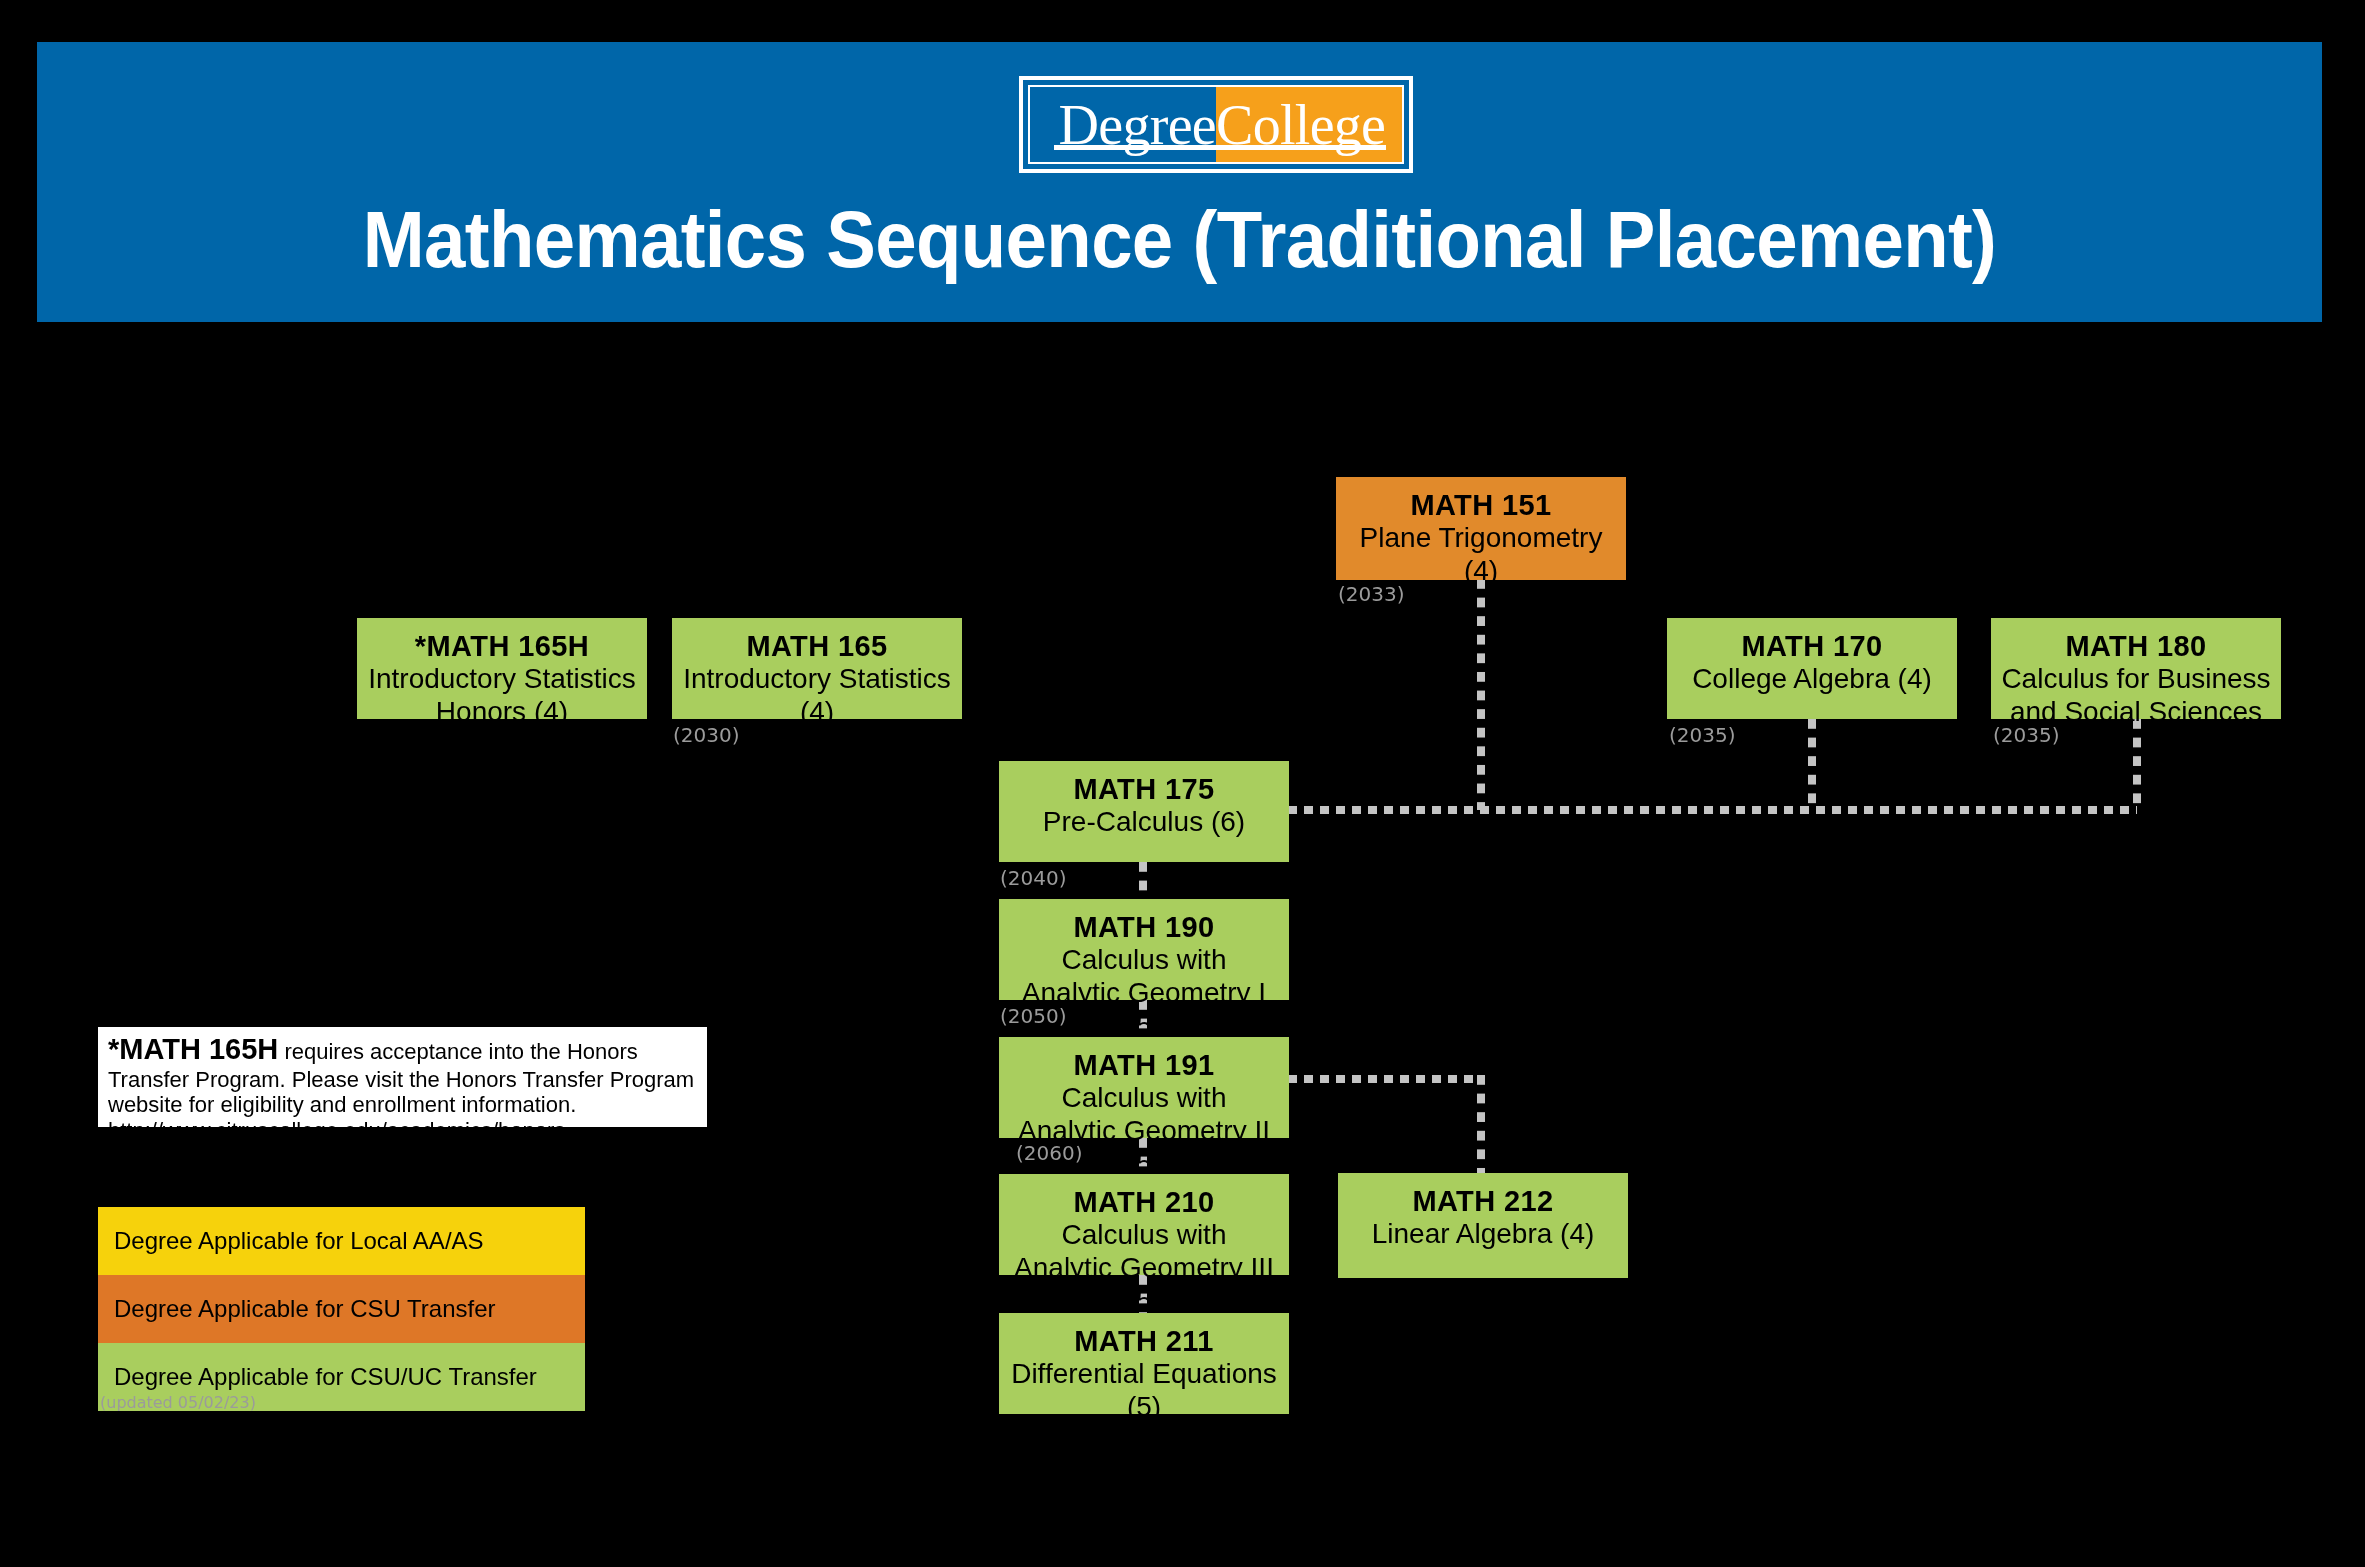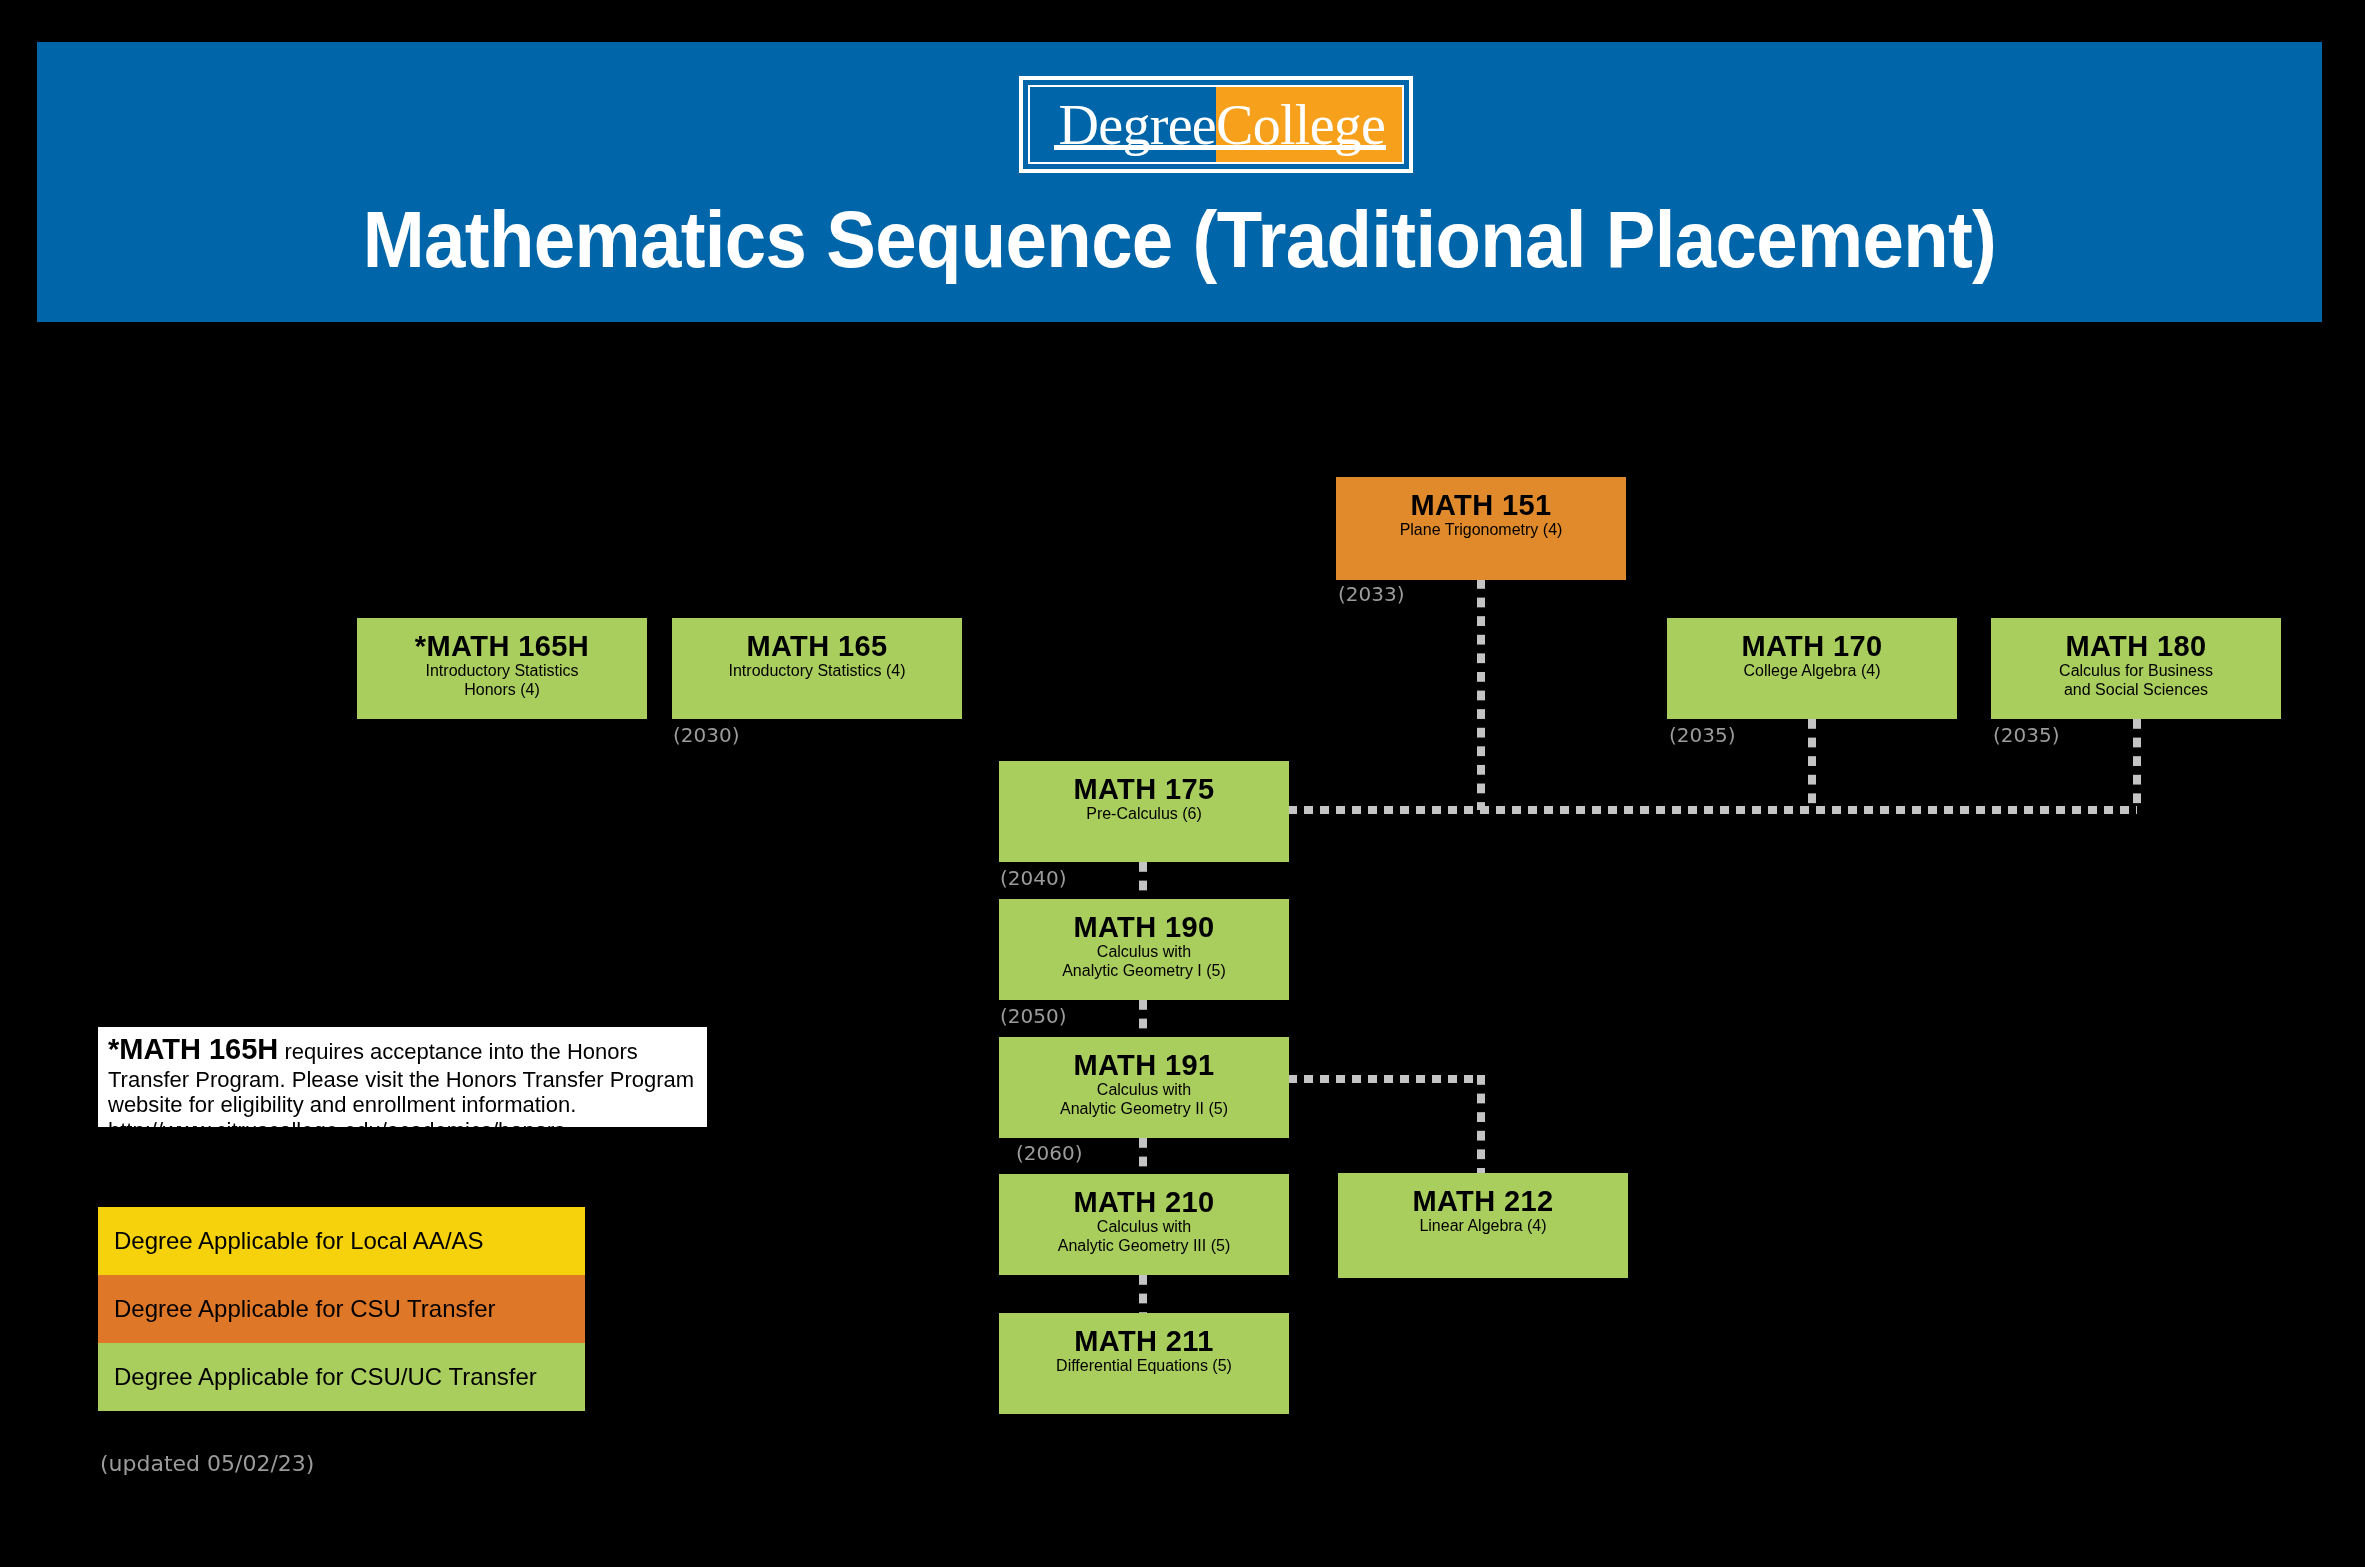--- a/index.html
+++ b/index.html
@@ -61,21 +61,21 @@
     z-index:4;
   }
   .box.green{ background:#A9CE5E; }
   .box.orange{ background:#E18A2B; }
   .box .code{
     font-weight:bold; font-size:29px; line-height:1.12;
     letter-spacing:0.4px;
     white-space:nowrap;
   }
   .box .title{
-    font-size:16px; line-height:1.18; text-align:center;
+    font-size:28px; line-height:1.18; text-align:center;
     padding:0 5.7px;
   }
 
   
   .narrow .code{ font-family:"Liberation Sans Narrow","Liberation Sans",sans-serif; }
   .narrow .title{ font-family:Liberation Sans, sans-serif; }
 
   
   .callout{
     position:absolute;
@@ -128,23 +128,23 @@
     padding-left:16px; box-sizing:border-box;
     color:#000000;
     font-family:"Liberation Sans Narrow","Liberation Sans", sans-serif;
     font-size:24px;
   }
   #legend-local{ background:#F6D20C;text-align:center; }
   #legend-csu{ background:#DE7727; }
   #legend-csuuc{ background:#A9CE5E; }
 
   #updated{
-    position:absolute; left:100px; top:1451px;
+    position:absolute; left:100px; top:1393px;
     color:#9B9B9B;
-    font-size:22px;
+    font-size:16px;
     font-family:"DejaVu Sans","Liberation Sans", sans-serif;
     z-index:5;
   }
 </style>
 </head>
 <body>
 
 <div id="banner">
 
   <div id="logo-wrap">

